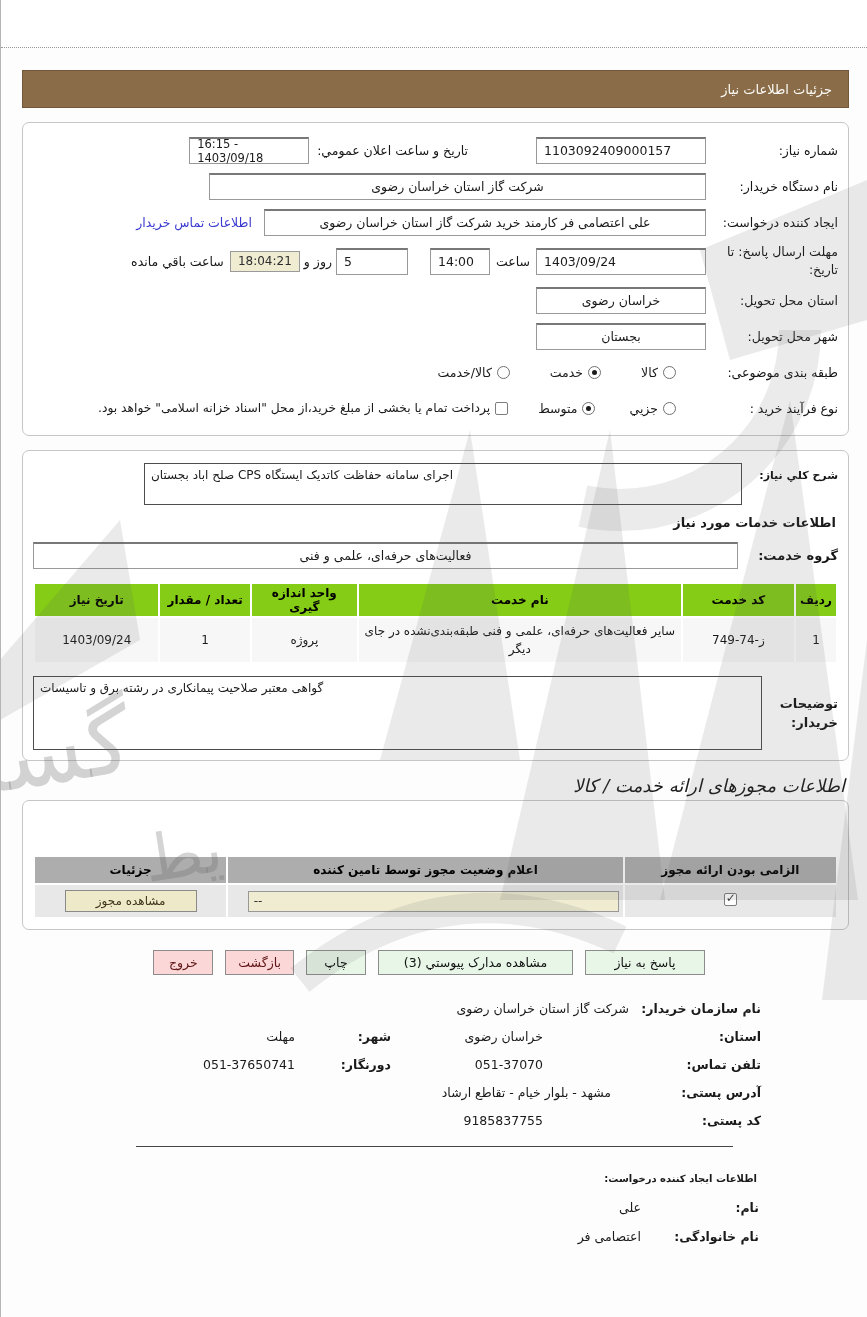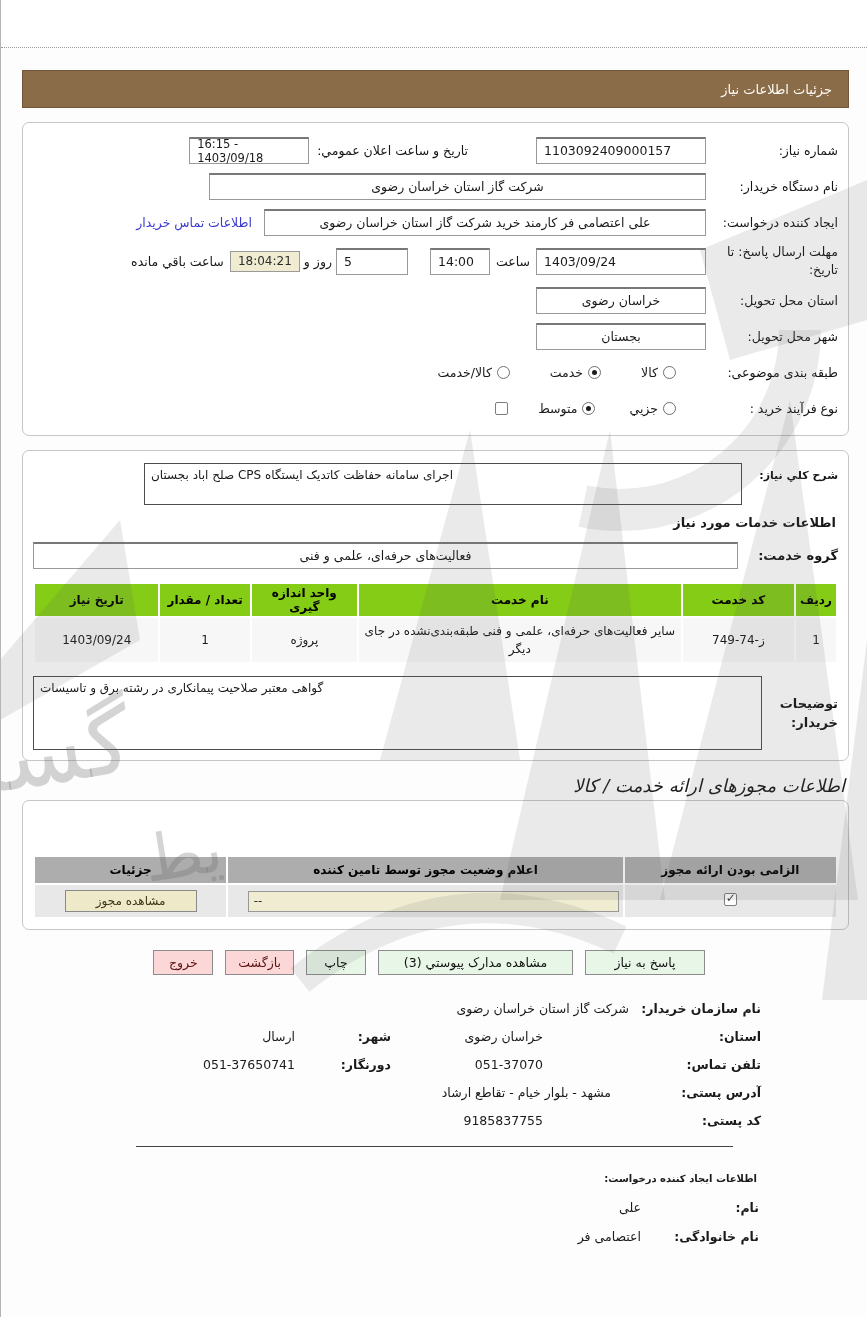--- a/index.html
+++ b/index.html
@@ -159,20 +159,21 @@
       <span class="optlbl">کالا/خدمت</span>
     </div>
 
     <div class="row" style="margin-bottom:2px;">
       <span class="lbl w130">نوع فرآیند خرید :</span>
       <span class="radio" style="margin-right:30px;"></span>
       <span class="optlbl">جزيي</span>
       <span class="radio sel" style="margin-right:34px;"></span>
       <span class="optlbl">متوسط</span>
       <span class="cb" style="margin-right:30px;"></span>
+      <span class="optlbl" style="font-size:12.3px;">پرداخت تمام یا بخشی از مبلغ خرید،از محل "اسناد خزانه اسلامی" خواهد بود.</span>
     </div>
   </div>
 
   <div class="panel">
     <div class="row" style="align-items:flex-start; margin-bottom:10px;">
       <span class="lbl blbl" style="flex:0 0 96px; padding-top:6px; font-size:11px;">شرح کلي نیاز:</span>
       <div class="dark-box ltr-align" style="width:598px; height:42px;">
         <span>اجرای سامانه حفاظت کاتدیک ایستگاه CPS صلح اباد بجستان</span>
       </div>
     </div>
@@ -269,21 +270,21 @@
 
 
   <div class="contact">
     <div class="cgrid">
       <span class="clbl">نام سازمان خریدار:</span>
       <span class="cval" style="grid-column:2 / span 3;">شرکت گاز استان خراسان رضوی</span>
 
       <span class="clbl">استان:</span>
       <span class="cval indent">خراسان رضوی</span>
       <span class="clbl">شهر:</span>
-      <span class="cval">ارسال</span>
+      <span class="cval">مهلت</span>
 
       <span class="clbl">تلفن تماس:</span>
       <span class="cval indent"><span class="num">051-37070</span></span>
       <span class="clbl">دورنگار:</span>
       <span class="cval"><span class="num">051-37650741</span></span>
 
       <span class="clbl">آدرس پستی:</span>
       <span class="cval" style="grid-column:2 / span 3; padding-right:18px;">مشهد - بلوار خیام - تقاطع ارشاد</span>
 
       <span class="clbl">کد پستی:</span>

